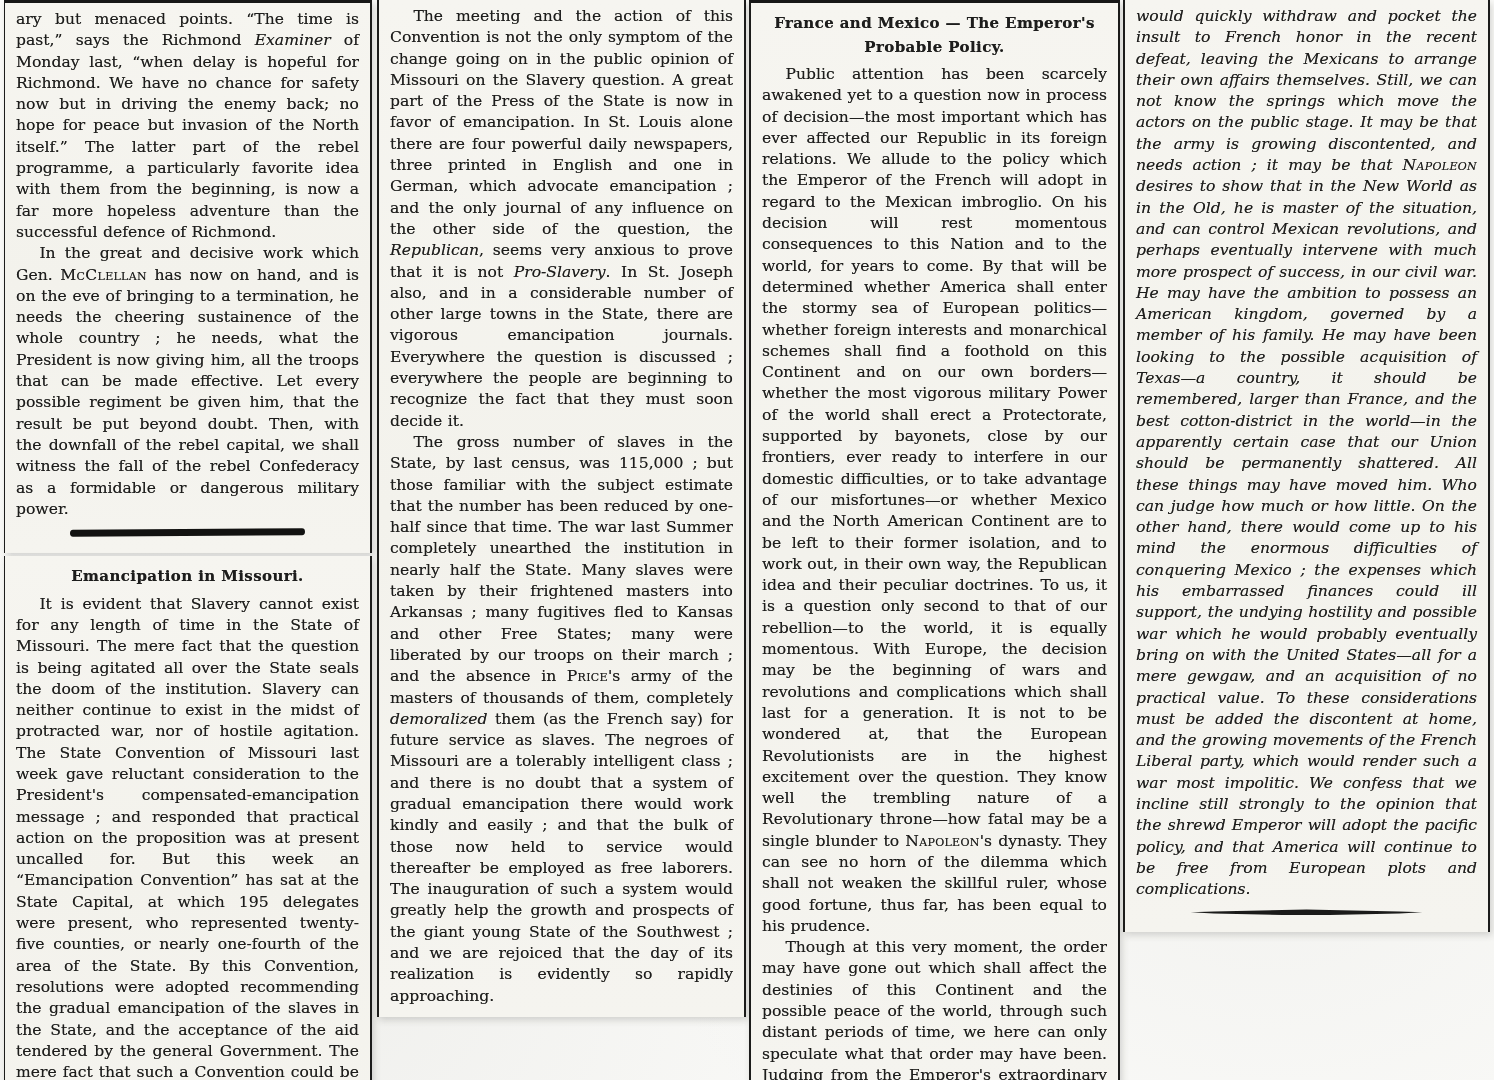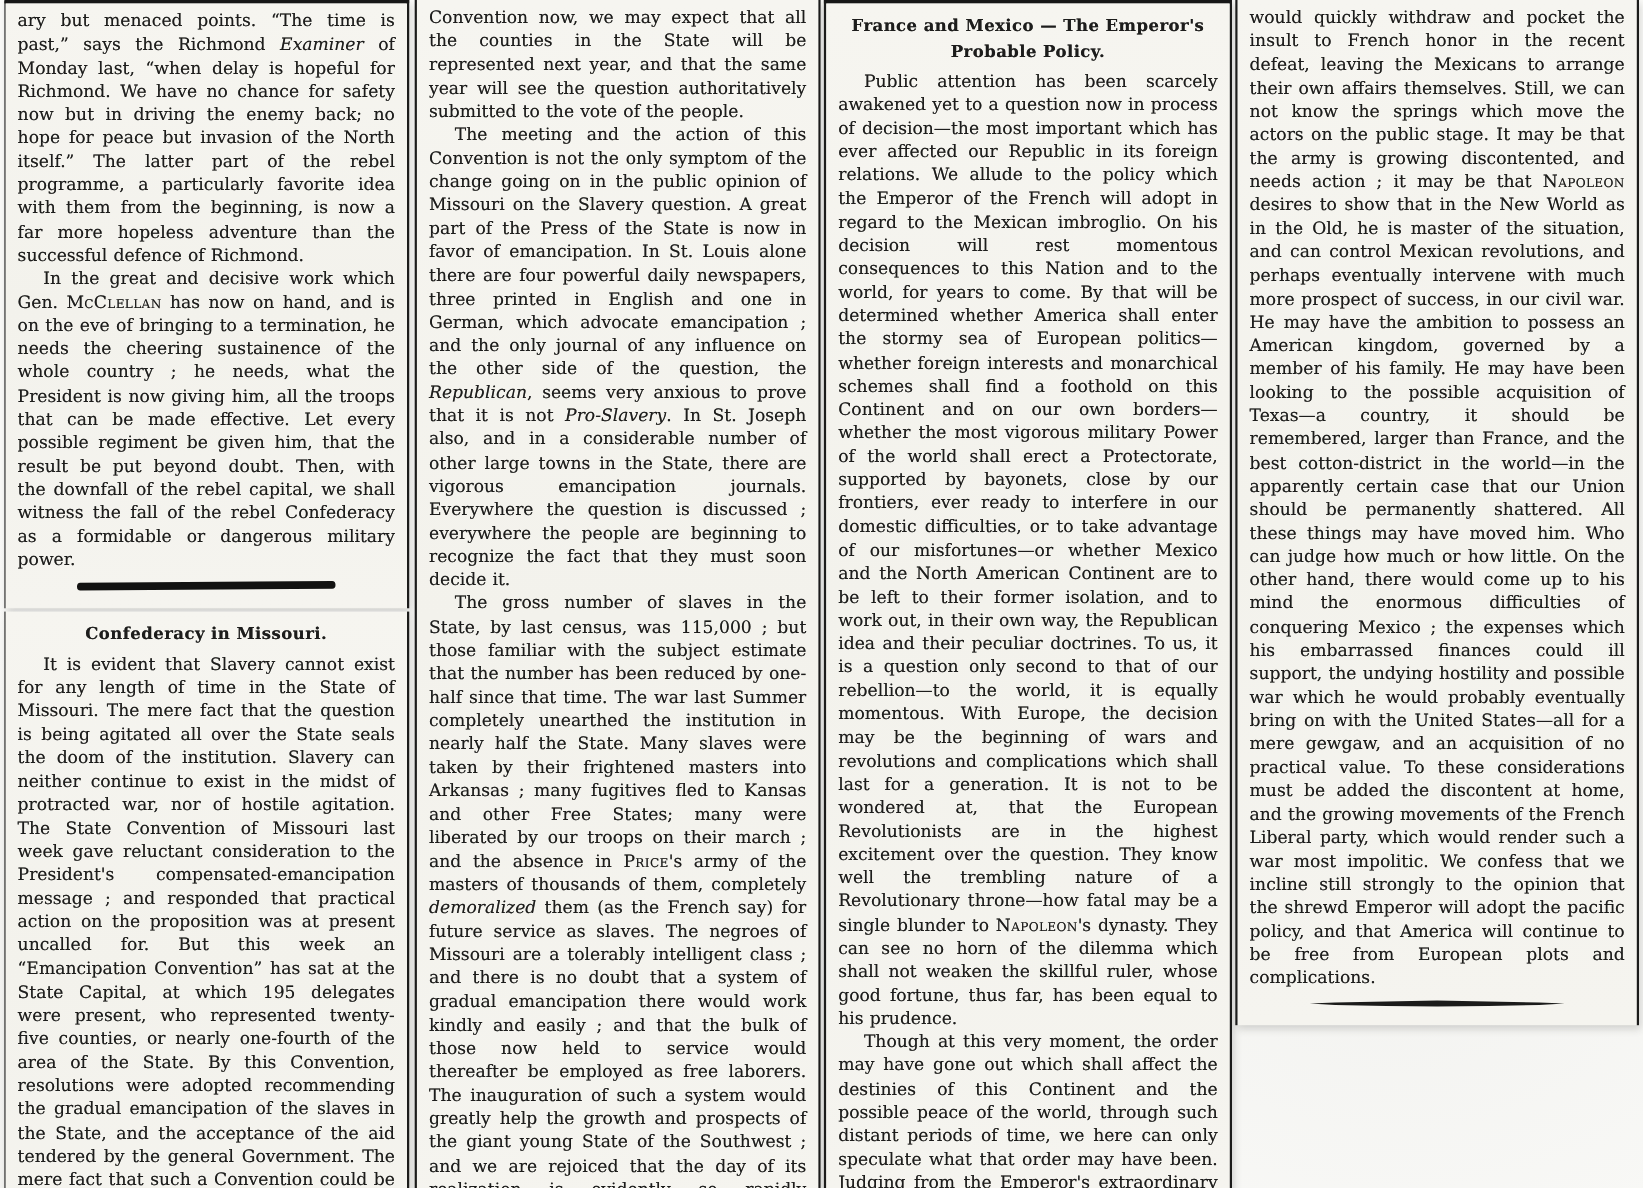--- a/index.html
+++ b/index.html
@@ -10,21 +10,21 @@
   }
   .page{position:relative;width:1494px;height:1080px;overflow:hidden;
     background:
       radial-gradient(ellipse at 20% 90%, rgba(205,205,200,.25), transparent 40%),
       radial-gradient(ellipse at 85% 80%, rgba(210,210,205,.2), transparent 35%),
       #fbfbf9;}
   .column{position:absolute;top:0;}
   .col-0{left:4px;width:368px;}
   .col-1{left:377px;width:369px;}
   .col-2{left:749px;width:371px;}
-  .col-3{left:1123px;width:367px;}
+  .col-3{left:1123px;width:367px;font-style:italic;}
   .clipping{
     background:linear-gradient(180deg,#f6f5f0 0%,#f3f2ec 50%,#f5f4ef 100%);
     border-left:2px solid #1c1c1b;
     border-right:2px solid #1c1c1b;
     padding:6px 11px 10px 11px;
     box-shadow:2px 3px 7px rgba(60,60,55,.20);
     overflow:hidden;box-sizing:border-box;
     color:#1d1d1c;
   }
   .col-0 .clip-0{border-top:3px solid #171717;border-left-width:1px;}
@@ -55,27 +55,26 @@
 <body>
 
 <div class="page">
   <div class="column col-0">
       <div class="clipping clip-0">
         <p class="para">ary but menaced points.  “The time is past,” says the Richmond <i>Examiner</i> of Monday last, “when delay is hopeful for Richmond.  We have no chance for safety now but in driving the enemy back; no hope for peace but invasion of the North itself.”  The latter part of the rebel programme, a particularly favorite idea with them from the beginning, is now a far more hopeless adventure than the successful defence of Richmond.</p>
         <p class="para indent">In the great and decisive work which Gen. <span class="sc">McClellan</span> has now on hand, and is on the eve of bringing to a termination, he needs the cheering sustainence of the whole country ; he needs, what the President is now giving him, all the troops that can be made effective. Let every possible regiment be given him, that the result be put beyond doubt.  Then, with the downfall of the rebel capital, we shall witness the fall of the rebel Confederacy as a formidable or dangerous military power.</p>
         <div class="divider bar"></div>
       </div>
       <div class="clipping clip-1">
-        <h2 class="headline">Confederacy in Missouri.</h2>
+        <h2 class="headline">Emancipation in Missouri.</h2>
         <p class="para indent">It is evident that Slavery cannot exist for any length of time in the State of Missouri. The mere fact that the question is being agitated all over the State seals the doom of the institution. Slavery can neither continue to exist in the midst of protracted war, nor of hostile agitation.  The State Convention of Missouri last week gave reluctant consideration to the President's compensated-emancipation message ; and responded that practical action on the proposition was at present uncalled for. But this week an “Emancipation Convention” has sat at the State Capital, at which 195 delegates were present, who represented twenty-five counties, or nearly one-fourth of the area of the State.  By this Convention, resolutions were adopted recommending the gradual emancipation of the slaves in the State, and the acceptance of the aid tendered by the general Government.  The mere fact that such a Convention could be held in Missouri, indicates the marvelous change that has taken place in the condition of that State since two years ago—at which time such a meeting, at such a place, would probably have cost the life of every man who attended it. The growth of public opinion in a State like Missouri, is extremely rapid ; and opinion hardly gets formed on any topic, ere it is overtaken by public action upon it. If twenty-five counties were represented in the</p>
       </div>
     </div>
   <div class="column col-1">
       <div class="clipping clip-0">
-        <p class="para">Convention now, we may expect that all the counties in the State will be represented next year, and that the same year will see the question authoritatively submitted to the vote of the people.</p>
         <p class="para indent">The meeting and the action of this Convention is not the only symptom of the change going on in the public opinion of Missouri on the Slavery question.  A great part of the Press of the State is now in favor of emancipation.  In St. Louis alone there are four powerful daily newspapers, three printed in English and one in German, which advocate emancipation ; and the only journal of any influence on the other side of the question, the <i>Republican</i>, seems very anxious to prove that it is not <i>Pro-Slavery</i>.  In St. Joseph also, and in a considerable number of other large towns in the State, there are vigorous emancipation journals.  Everywhere the question is discussed ; everywhere the people are beginning to recognize the fact that they must soon decide it.</p>
         <p class="para indent">The gross number of slaves in the State, by last census, was 115,000 ; but those familiar with the subject estimate that the number has been reduced by one-half since that time. The war last Summer completely unearthed the institution in nearly half the State.  Many slaves were taken by their frightened masters into Arkansas ; many fugitives fled to Kansas and other Free States; many were liberated by our troops on their march ; and the absence in <span class="sc">Price</span>'s army of the masters of thousands of them, completely <i>demoralized</i> them (as the French say) for future service as slaves. The negroes of Missouri are a tolerably intelligent class ; and there is no doubt that a system of gradual emancipation there would work kindly and easily ; and that the bulk of those now held to service would thereafter be employed as free laborers.  The inauguration of such a system would greatly help the growth and prospects of the giant young State of the Southwest ; and we are rejoiced that the day of its realization is evidently so rapidly approaching.</p>
       </div>
     </div>
   <div class="column col-2">
       <div class="clipping clip-0">
         <h2 class="headline">France and Mexico — The Emperor's<br>Probable Policy.</h2>
         <p class="para indent">Public attention has been scarcely awakened yet to a question now in process of decision—the most important which has ever affected our Republic in its foreign relations. We allude to the policy which the Emperor of the French will adopt in regard to the Mexican imbroglio.  On his decision will rest momentous consequences to this Nation and to the world, for years to come.  By that will be determined whether America shall enter the stormy sea of European politics—whether foreign interests and monarchical schemes shall find a foothold on this Continent and on our own borders—whether the most vigorous military Power of the world shall erect a Protectorate, supported by bayonets, close by our frontiers, ever ready to interfere in our domestic difficulties, or to take advantage of our misfortunes—or whether Mexico and the North American Continent are to be left to their former isolation, and to work out, in their own way, the Republican idea and their peculiar doctrines.  To us, it is a question only second to that of our rebellion—to the world, it is equally momentous.  With Europe, the decision may be the beginning of wars and revolutions and complications which shall last for a generation.  It is not to be wondered at, that the European Revolutionists are in the highest excitement over the question. They know well the trembling nature of a Revolutionary throne—how fatal may be a single blunder to <span class="sc">Napoleon</span>'s dynasty.  They can see no horn of the dilemma which shall not weaken the skillful ruler, whose good fortune, thus far, has been equal to his prudence.</p>
         <p class="para indent">Though at this very moment, the order may have gone out which shall affect the destinies of this Continent and the possible peace of the world, through such distant periods of time, we here can only speculate what that order may have been.  Judging from the Emperor's extraordinary prudence and caution, his thorough intelligence in public affairs, and the self-control which he has shown himself capable of, where the temptations of ambition must have been far greater than they are here, we might reasonably expect that, after accepting the indemnity and satisfaction which the Mexican Government will certainly offer, he</p>
       </div>

